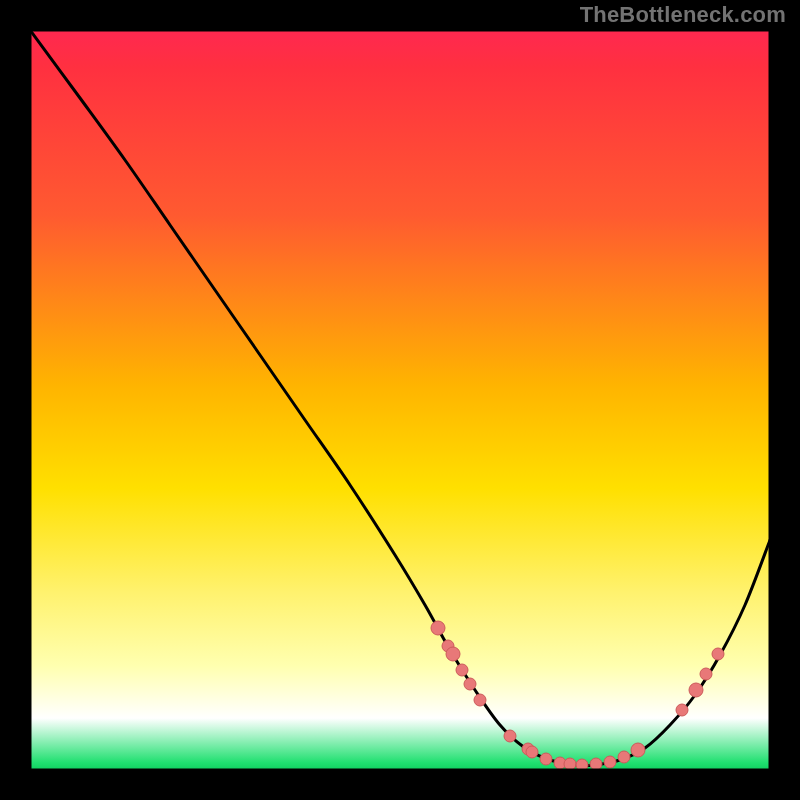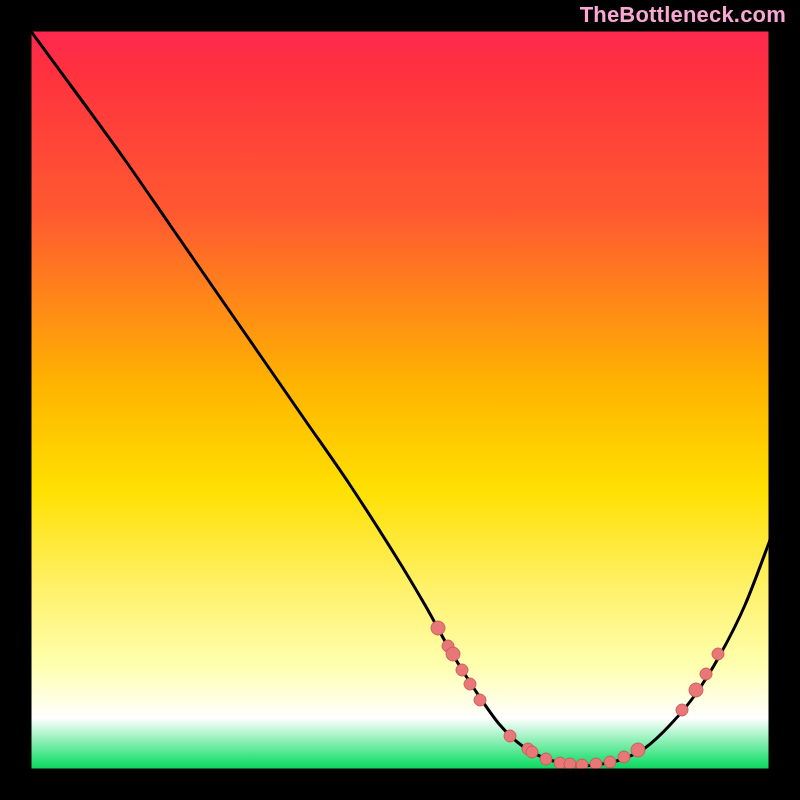--- a/index.html
+++ b/index.html
@@ -27,21 +27,21 @@
       #fff26e 76%,
       #ffffb0 86%,
       #ffffff 93%,
       #20e070 99%,
       #10d060 100%);
   }
   .watermark {
     position: absolute;
     top: 2px;
     right: 14px;
-    color: #f9a8d4;
+    color: #737373;
     font-size: 22px;
     font-weight: 600;
     letter-spacing: 0.2px;
   }
   svg.curve {
     position: absolute;
     left: 0; top: 0;
   }
 </style>
 </head>

